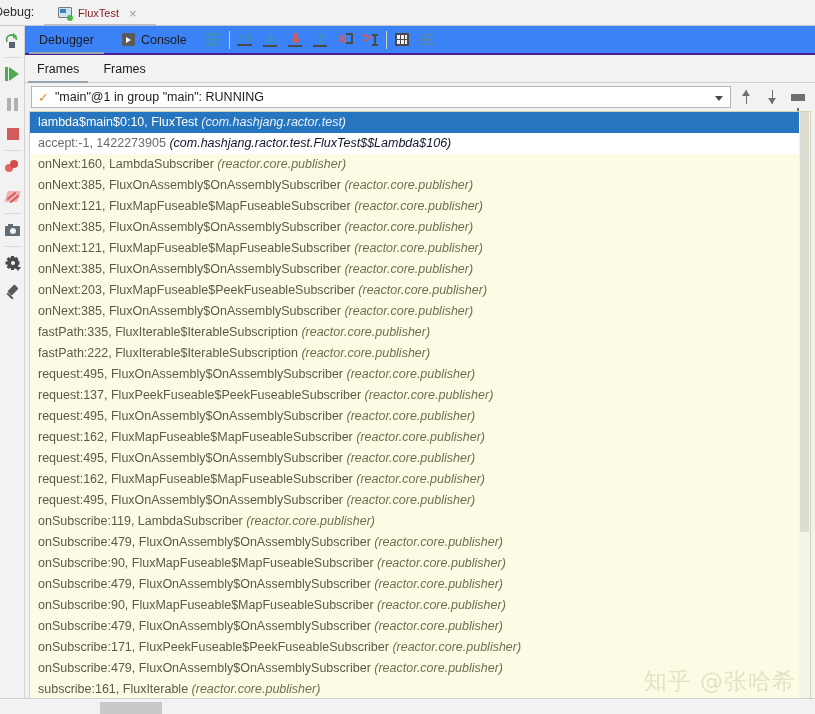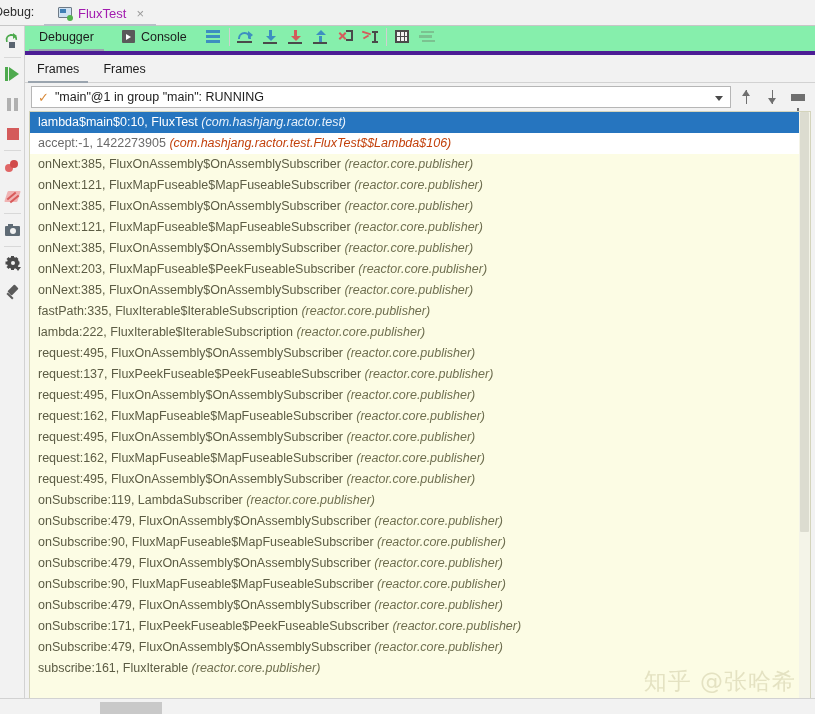--- a/index.html
+++ b/index.html
@@ -30,21 +30,21 @@
   }
   .tab {
     position: absolute; left: 52px; top: 0; height: 26px;
     display: flex; align-items: center; gap: 6px;
     padding: 0 6px;
   }
   .tab-underline {
     position: absolute; left: 44px; top: 24px; width: 112px; height: 2px;
     background: #b8bfc7;
   }
-  .tab-title { font-size: 13px; color: #a21caf; white-space: nowrap; }
+  .tab-title { font-size: 11px; color: #7f1d1d; white-space: nowrap; }
   .tab-close {
     font-size: 13px; color: #9a9a9a; margin-left: 4px; line-height: 1;
   }
   .icon-runconfig { width: 14px; height: 13px; position: relative; }
   .icon-runconfig .scr {
     position: absolute; left: 0; top: 0; width: 14px; height: 11px;
     border: 1.4px solid #6e7a86; border-radius: 1px; background: #cfe2f3;
   }
   .icon-runconfig .scr::after {
     content: ""; position: absolute; left: 1px; top: 1px;
@@ -154,23 +154,23 @@
   
   .main {
     position: absolute; left: 25px; top: 26px;
     width: 790px; height: 688px;
     background: #f2f2f2;
   }
 
   
   .toolbar {
     position: absolute; left: 0; top: 0; width: 790px; height: 29px;
-    display: flex; align-items: flex-end;
-    border-bottom: 4px solid #4c1d95;
-    background: #86efac;
+    display: flex; align-items: center;
+    border-bottom: 2px solid #4c1d95;
+    background: #3b82f6;
   }
   .tb-tab {
     position: relative; height: 29px; display: flex; align-items: center;
     padding: 0 14px; font-size: 12.5px; color: #1c1c1c; gap: 6px;
   }
   .tb-tab.active::after {
     content: ""; position: absolute; left: 4px; right: 4px; bottom: 0;
     height: 2px; background: #9aa4ae;
   }
   .ic-console {
@@ -333,21 +333,21 @@
     padding-left: 8px;
     font-size: 12.5px; color: #5c5c44;
     white-space: nowrap; overflow: hidden;
   }
   .frame-row .pkg { font-style: italic; color: #6f6f50; }
   .frame-row.selected {
     background: #2675bf; color: #ffffff;
   }
   .frame-row.selected .pkg { color: #e7f1fb; }
   .frame-row.white { background: #ffffff; color: #6a6a6a; }
-  .frame-row.white .pkg { color: #c2410c; }
+  .frame-row.white .pkg { color: #0f172a; }
 
   .vscroll {
     position: absolute; right: 0; top: 0; width: 11px; height: 100%;
     background: #f4f4e8;
   }
   .vscroll .thumb {
     position: absolute; left: 1px; top: 0; width: 9px; height: 420px;
     background: #dcdcd0; border-radius: 1px;
   }
 
@@ -565,29 +565,30 @@
       </div>
       <div class="trbtn">
         <span class="ic-funnel"></span>
       </div>
     </div>
 
     <div class="frames">
       <div id="rows">
           <div class="frame-row selected"><span>lambda$main$0:10, FluxTest</span> <span class="pkg">(com.hashjang.ractor.test)</span></div>
           <div class="frame-row white"><span>accept:-1, 1422273905</span> <span class="pkg">(com.hashjang.ractor.test.FluxTest$$Lambda$106)</span></div>
+          <div class="frame-row"><span>onNext:160, LambdaSubscriber</span> <span class="pkg">(reactor.core.publisher)</span></div>
           <div class="frame-row"><span>onNext:385, FluxOnAssembly$OnAssemblySubscriber</span> <span class="pkg">(reactor.core.publisher)</span></div>
           <div class="frame-row"><span>onNext:121, FluxMapFuseable$MapFuseableSubscriber</span> <span class="pkg">(reactor.core.publisher)</span></div>
           <div class="frame-row"><span>onNext:385, FluxOnAssembly$OnAssemblySubscriber</span> <span class="pkg">(reactor.core.publisher)</span></div>
           <div class="frame-row"><span>onNext:121, FluxMapFuseable$MapFuseableSubscriber</span> <span class="pkg">(reactor.core.publisher)</span></div>
           <div class="frame-row"><span>onNext:385, FluxOnAssembly$OnAssemblySubscriber</span> <span class="pkg">(reactor.core.publisher)</span></div>
           <div class="frame-row"><span>onNext:203, FluxMapFuseable$PeekFuseableSubscriber</span> <span class="pkg">(reactor.core.publisher)</span></div>
           <div class="frame-row"><span>onNext:385, FluxOnAssembly$OnAssemblySubscriber</span> <span class="pkg">(reactor.core.publisher)</span></div>
           <div class="frame-row"><span>fastPath:335, FluxIterable$IterableSubscription</span> <span class="pkg">(reactor.core.publisher)</span></div>
-          <div class="frame-row"><span>lambda:222, FluxIterable$IterableSubscription</span> <span class="pkg">(reactor.core.publisher)</span></div>
+          <div class="frame-row"><span>fastPath:222, FluxIterable$IterableSubscription</span> <span class="pkg">(reactor.core.publisher)</span></div>
           <div class="frame-row"><span>request:495, FluxOnAssembly$OnAssemblySubscriber</span> <span class="pkg">(reactor.core.publisher)</span></div>
           <div class="frame-row"><span>request:137, FluxPeekFuseable$PeekFuseableSubscriber</span> <span class="pkg">(reactor.core.publisher)</span></div>
           <div class="frame-row"><span>request:495, FluxOnAssembly$OnAssemblySubscriber</span> <span class="pkg">(reactor.core.publisher)</span></div>
           <div class="frame-row"><span>request:162, FluxMapFuseable$MapFuseableSubscriber</span> <span class="pkg">(reactor.core.publisher)</span></div>
           <div class="frame-row"><span>request:495, FluxOnAssembly$OnAssemblySubscriber</span> <span class="pkg">(reactor.core.publisher)</span></div>
           <div class="frame-row"><span>request:162, FluxMapFuseable$MapFuseableSubscriber</span> <span class="pkg">(reactor.core.publisher)</span></div>
           <div class="frame-row"><span>request:495, FluxOnAssembly$OnAssemblySubscriber</span> <span class="pkg">(reactor.core.publisher)</span></div>
           <div class="frame-row"><span>onSubscribe:119, LambdaSubscriber</span> <span class="pkg">(reactor.core.publisher)</span></div>
           <div class="frame-row"><span>onSubscribe:479, FluxOnAssembly$OnAssemblySubscriber</span> <span class="pkg">(reactor.core.publisher)</span></div>
           <div class="frame-row"><span>onSubscribe:90, FluxMapFuseable$MapFuseableSubscriber</span> <span class="pkg">(reactor.core.publisher)</span></div>

